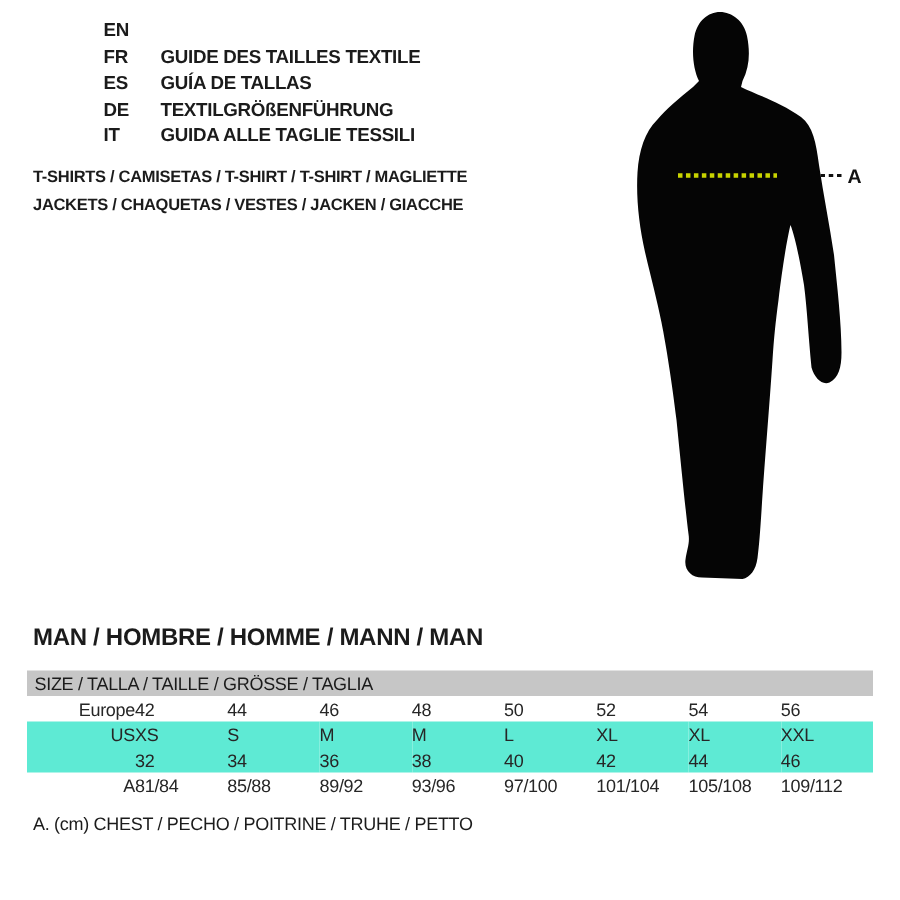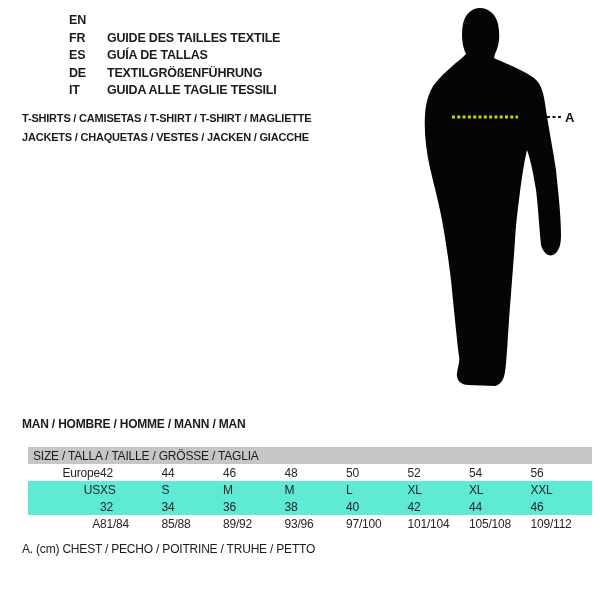--- a/index.html
+++ b/index.html
@@ -9,24 +9,24 @@
   }
   
   .lang-block{position:absolute;left:22px;top:12px;margin-left:47px;}
   .lang-row{display:flex;font-weight:bold;font-size:12.5px;line-height:17.5px;letter-spacing:-0.2px;}
   .lang-code{width:38px;}
   
   .categories{position:absolute;left:22px;top:109px;font-weight:bold;font-size:11px;line-height:19px;letter-spacing:-0.2px;}
   
   .figure-svg{position:absolute;left:0;top:0;width:600px;height:600px;}
   
-  .section-title{position:absolute;left:22px;top:417px;font-weight:bold;font-size:12px;letter-spacing:-0.2px;text-align:right;}
+  .section-title{position:absolute;left:22px;top:417px;font-weight:bold;font-size:16px;letter-spacing:-0.2px;text-align:right;}
   
   .size-table{
-    position:absolute;left:28px;top:447px;width:564px;
+    position:absolute;left:18px;top:447px;width:564px;
     border-collapse:collapse;table-layout:fixed;
     font-size:12px;color:#262626;letter-spacing:-0.2px;
   }
   .size-table td{padding:0;height:17px;vertical-align:middle;}
   .size-table .thead-cell{
     background:#c6c6c6;text-align:left;padding:1px 0 1px 5px;height:15px;color:#1b1b1b;
   }
   .size-table .row-label{text-align:right;padding-left:5px;}
   .row-shaded td{background:#5eead4;}
   

